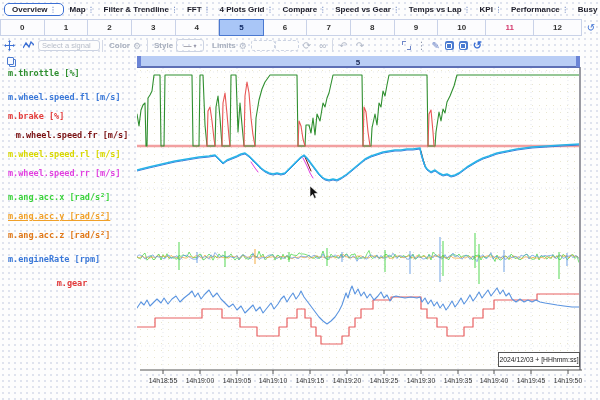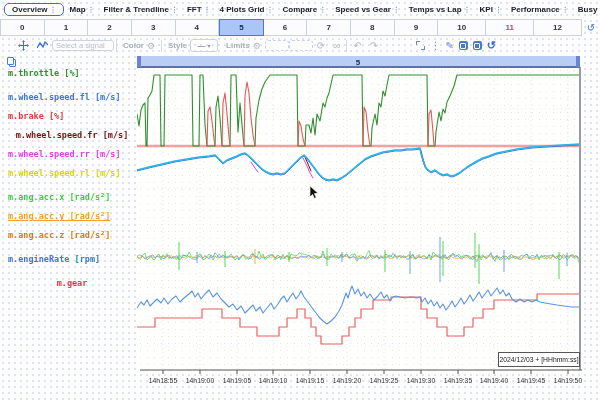--- a/index.html
+++ b/index.html
@@ -21,21 +21,21 @@
   
   .pagestrip{position:absolute;left:0;top:19px;width:600px;height:17px;display:flex;}
   .page{flex:1 1 auto;border:1px solid #c9d2e8;border-left:none;background:#fcfcfe;
     font-size:8px;font-weight:bold;color:#333;display:flex;align-items:center;justify-content:center;}
   .page:first-child{border-left:1px solid #c9d2e8;}
   .page.active{background:#a9c6f7;border:1px solid #4a78d0;color:#102a66;}
   .page.red{color:#d43a6e;}
   .strip-icon{flex:0 0 18px;display:flex;align-items:center;justify-content:center;
     color:#3b6fd4;font-size:10px;background:transparent;}
   
-  .toolbar{position:absolute;left:14px;top:36px;width:488px;height:19px;display:flex;align-items:center;
+  .toolbar{position:absolute;left:0;top:36px;width:488px;height:19px;display:flex;align-items:center;
     font-size:8px;color:#9aa3b5;}
   .tb{display:flex;align-items:center;gap:3px;padding:0 4px;flex:0 0 auto;}
   .tb-sep{width:1px;height:12px;background:#d5dae6;margin:0 2px;flex:0 0 auto;}
   .tb-label{color:#a7aebc;font-weight:bold;}
   .tb-gear{color:#b3bac8;font-size:9px;}
   .tb-input{border:1px dashed #ccd3e2;border-radius:3px;background:#fdfdfd;height:11px;box-sizing:border-box;}
   .tb-input.signal{width:62px;color:#b7bdc9;font-size:7.5px;padding:1px 3px;border-style:solid;}
   .tb-input.small{width:24px;}
   .style-box{border:1px solid #ccd3e2;border-radius:3px;width:26px;height:11px;display:flex;
     align-items:center;justify-content:center;gap:2px;color:#556;}
@@ -187,22 +187,22 @@
 <div class="copy-icon">
   <span class="sq b"></span>
   <span class="sq a"></span>
 </div>
 
 <div class="sidebar" id="sidebar">
     <div class="sig" style="color: rgb(47, 143, 47);">m.throttle [%]</div>
     <div class="sig gap" style="color: rgb(58, 120, 216);">m.wheel.speed.fl [m/s]</div>
     <div class="sig" style="color: rgb(226, 58, 58);">m.brake [%]</div>
     <div class="sig" style="color: rgb(122, 16, 16); text-align: center;">m.wheel.speed.fr [m/s]</div>
+    <div class="sig" style="color: rgb(216, 216, 0);">m.wheel.speed.rl [m/s]</div>
     <div class="sig" style="color: rgb(224, 64, 224);">m.wheel.speed.rr [m/s]</div>
-    <div class="sig" style="color: rgb(216, 216, 0);">m.wheel.speed.rl [m/s]</div>
     <div class="sig gap" style="color: rgb(58, 210, 58);">m.ang.acc.x [rad/s²]</div>
     <div class="sig" style="color: rgb(240, 160, 40); text-decoration: underline;">m.ang.acc.y [rad/s²]</div>
     <div class="sig" style="color: rgb(224, 120, 24);">m.ang.acc.z [rad/s²]</div>
     <div class="sig gap" style="color: rgb(58, 120, 216);">m.engineRate [rpm]</div>
     <div class="sig gap" style="color: rgb(226, 58, 58); text-align: center;">m.gear</div>
   </div>
 
 <div class="plotwrap">
   <div class="plotbg"></div>
   <svg id="plotsvg" width="446" height="334" viewBox="0 0 446 334" style="position:absolute;left:0;top:0">

